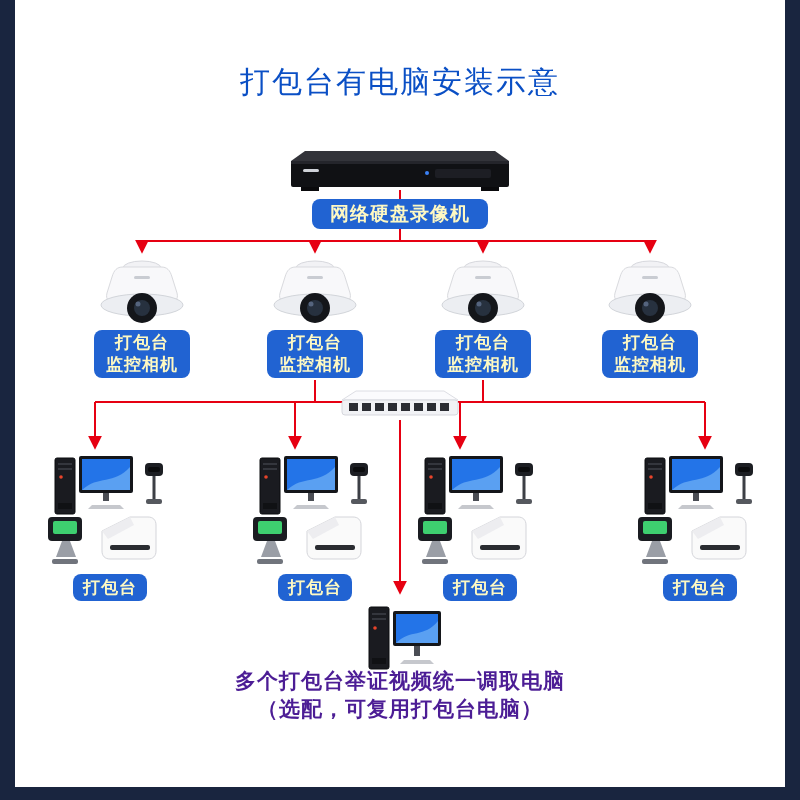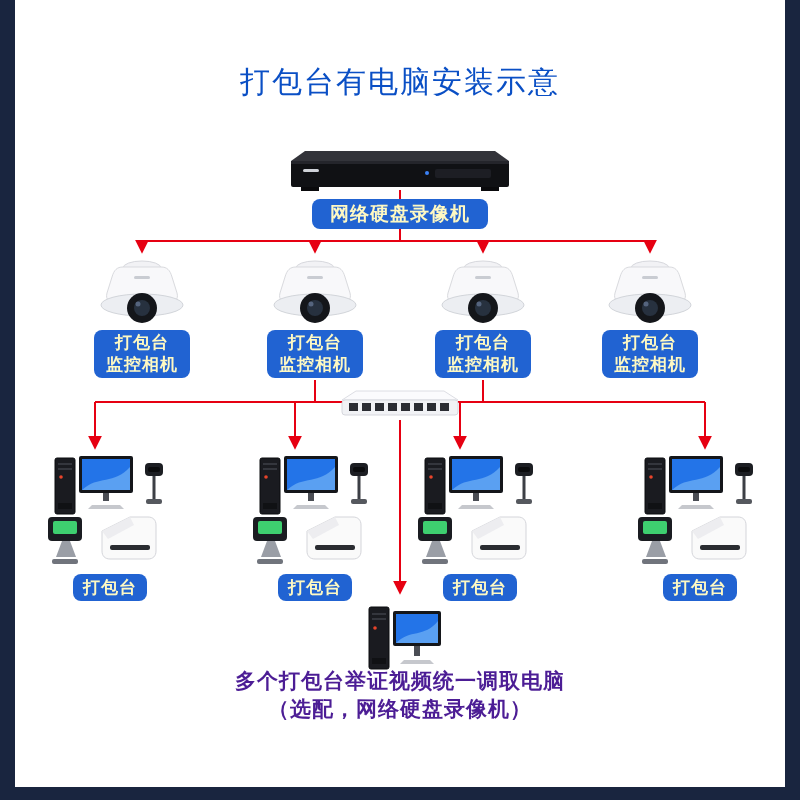--- a/index.html
+++ b/index.html
@@ -323,15 +323,15 @@
     <svg class="part monitor" width="50" height="56" viewBox="0 0 50 56">
       <rect x="1" y="1" width="48" height="35" rx="2" fill="#14161a"></rect>
       <rect x="4" y="4" width="42" height="29" fill="#2374e8"></rect>
       <path d="M4,33 C18,19 32,28 46,11 V33 Z" fill="#5aa0f2"></path>
       <rect x="22" y="36" width="6" height="10" fill="#4a4d54"></rect>
       <path d="M12,50 h26 l4,4 H8 z" fill="#c6c8cd"></path>
     </svg>
   </div>
 
   <div class="footer-line l1">多个打包台举证视频统一调取电脑</div>
-  <div class="footer-line l2">（选配，网络硬盘录像机）</div>
+  <div class="footer-line l2">（选配，可复用打包台电脑）</div>
 
 </div>
 
 </body></html>

